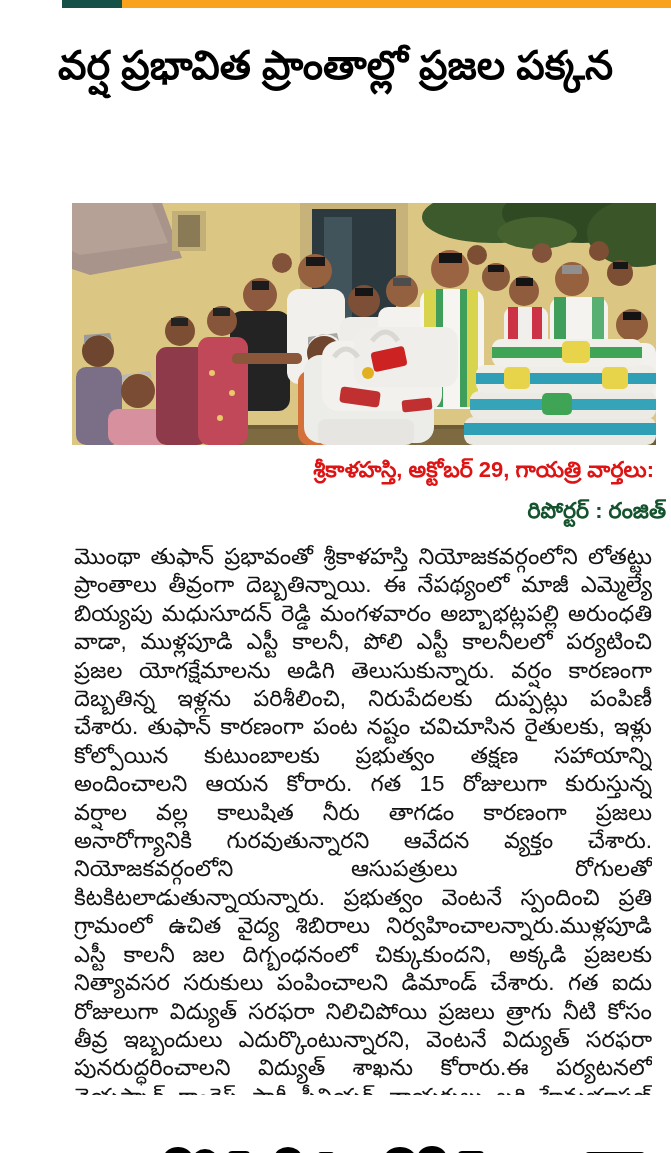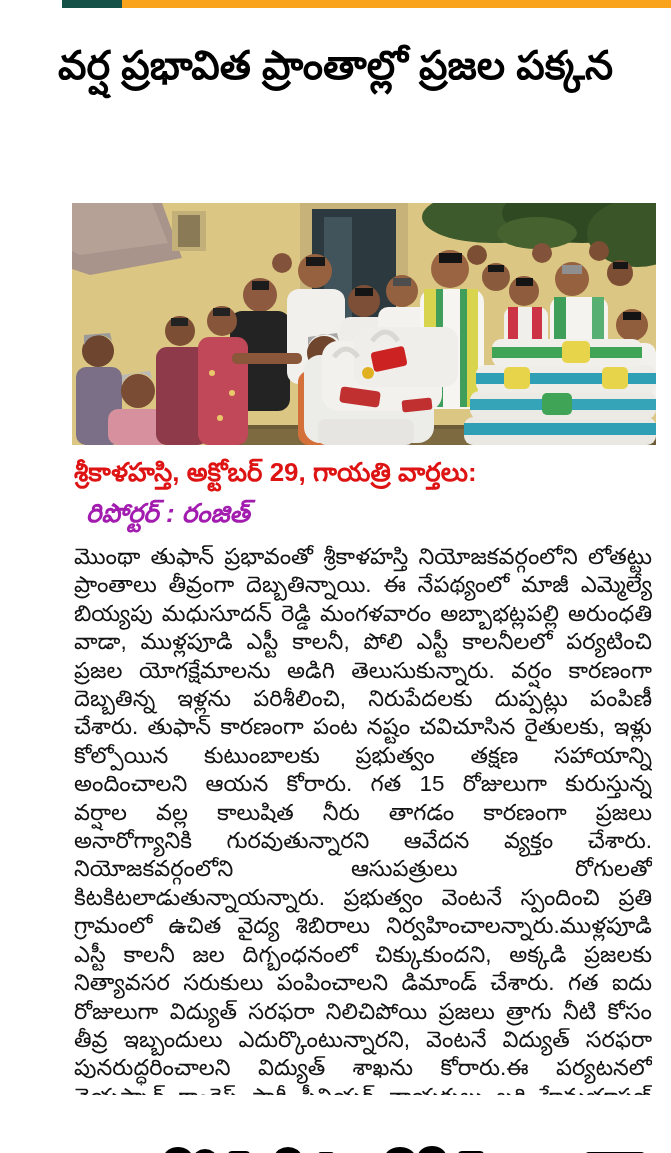--- a/index.html
+++ b/index.html
@@ -32,22 +32,22 @@
   .photo {
     position: absolute; left: 72px; top: 203px;
     width: 584px; height: 242px;
     overflow: hidden; background: #d9c485;
   }
   .photo svg { display: block; }
 
   
   .dateline, .reporter {
     position: absolute; left: 74px;
-    font-weight: bold; font-size: 26px;
-    white-space: nowrap; overflow: hidden; width: 580px;
+    font-weight: bold; font-size: 22px;
+    white-space: nowrap; overflow: hidden; width: 580px; text-align: right;
   }
   .dateline { top: 457px; }
   .reporter { top: 498px; left: 86px; }
 
   
   .body-text {
     position: absolute; left: 74px; top: 543px;
     width: 578px; height: 552px;
     font-size: 22.5px; line-height: 28.4px;
     color: #141414;
@@ -218,21 +218,21 @@
         <rect x="420" y="136" width="150" height="28" rx="9" fill="#f1efe9"></rect>
         <rect x="420" y="144" width="150" height="11" fill="#3fa455"></rect>
         <rect x="490" y="138" width="28" height="22" rx="5" fill="#e8d44a"></rect>
       </g>
     </g>
   </svg>
 </div>
 
 <div class="dateline" style="color: rgb(222, 20, 20);">శ్రీకాళహస్తి, అక్టోబర్ 29, గాయత్రి వార్తలు:</div>
 
-<div class="reporter" style="color: #a21caf; font-style: italic;">రిపోర్టర్ : రంజిత్</div>
+<div class="reporter" style="color: #14532d;">రిపోర్టర్ : రంజిత్</div>
 
 <div class="body-text">మొంథా తుఫాన్ ప్రభావంతో శ్రీకాళహస్తి నియోజకవర్గంలోని లోతట్టు ప్రాంతాలు తీవ్రంగా దెబ్బతిన్నాయి. ఈ నేపథ్యంలో మాజీ ఎమ్మెల్యే బియ్యపు మధుసూదన్ రెడ్డి మంగళవారం అబ్బాభట్లపల్లి అరుంధతి వాడా, ముళ్లపూడి ఎస్టీ కాలనీ, పోలి ఎస్టీ కాలనీలలో పర్యటించి ప్రజల యోగక్షేమాలను అడిగి తెలుసుకున్నారు. వర్షం కారణంగా దెబ్బతిన్న ఇళ్లను పరిశీలించి, నిరుపేదలకు దుప్పట్లు పంపిణీ చేశారు. తుఫాన్ కారణంగా పంట నష్టం చవిచూసిన రైతులకు, ఇళ్లు కోల్పోయిన కుటుంబాలకు ప్రభుత్వం తక్షణ సహాయాన్ని అందించాలని ఆయన కోరారు. గత 15 రోజులుగా కురుస్తున్న వర్షాల వల్ల కాలుషిత నీరు తాగడం కారణంగా ప్రజలు అనారోగ్యానికి గురవుతున్నారని ఆవేదన వ్యక్తం చేశారు. నియోజకవర్గంలోని ఆసుపత్రులు రోగులతో కిటకిటలాడుతున్నాయన్నారు. ప్రభుత్వం వెంటనే స్పందించి ప్రతి గ్రామంలో ఉచిత వైద్య శిబిరాలు నిర్వహించాలన్నారు.ముళ్లపూడి ఎస్టీ కాలనీ జల దిగ్బంధనంలో చిక్కుకుందని, అక్కడి ప్రజలకు నిత్యావసర సరుకులు పంపించాలని డిమాండ్ చేశారు. గత ఐదు రోజులుగా విద్యుత్ సరఫరా నిలిచిపోయి ప్రజలు త్రాగు నీటి కోసం తీవ్ర ఇబ్బందులు ఎదుర్కొంటున్నారని, వెంటనే విద్యుత్ సరఫరా పునరుద్ధరించాలని విద్యుత్ శాఖను కోరారు.ఈ పర్యటనలో వైయస్సార్ కాంగ్రెస్ పార్టీ సీనియర్ నాయకులు బర్రి హేమభూషణ్ రెడ్డి, మండల అధ్యక్షుడు చెవిరెడ్డి మధుసూదన్ రెడ్డి, రైతు విభాగం ప్రధాన కార్యదర్శి వయ్యాల మనోహర్ రెడ్డి, వాలంటీర్ విభాగం అధ్యక్షుడు రంగినేని చెంచయ్య నాయుడు, సర్పంచులు, పార్టీ నాయకులు, కార్యకర్తలు తదితరులు పాల్గొన్నారు</div>
 
 <div class="next-headline-cut">
   <svg width="671" height="12" viewBox="0 0 671 12" xmlns="http://www.w3.org/2000/svg">
     <ellipse cx="178" cy="14" rx="14" ry="10" fill="#000"></ellipse>
     <ellipse cx="205" cy="16" rx="12" ry="10" fill="#000"></ellipse>
     <rect x="228" y="8" width="22" height="10" rx="4" fill="#000"></rect>
     <ellipse cx="288" cy="13" rx="13" ry="9" fill="#000"></ellipse>
     <rect x="318" y="9" width="16" height="8" rx="3" fill="#000"></rect>

